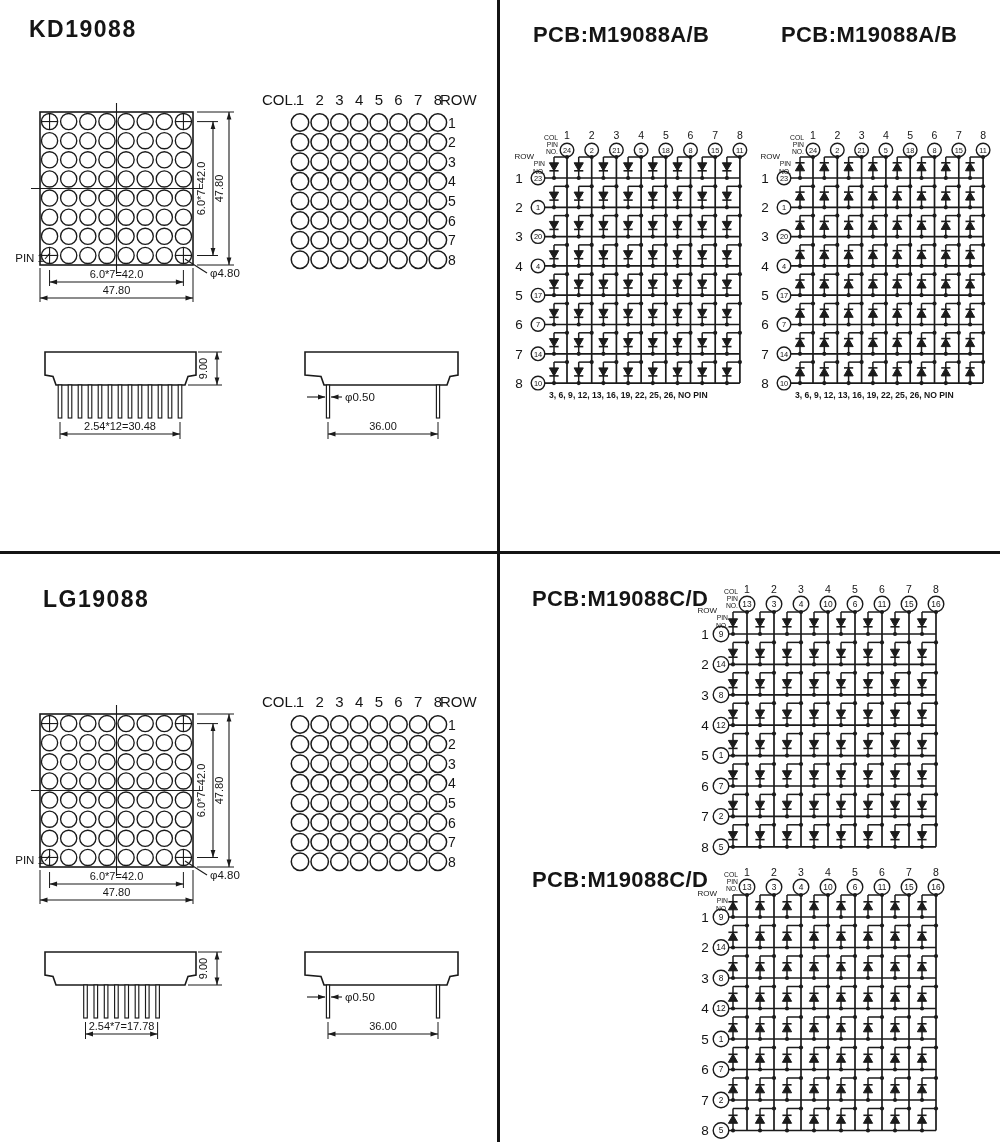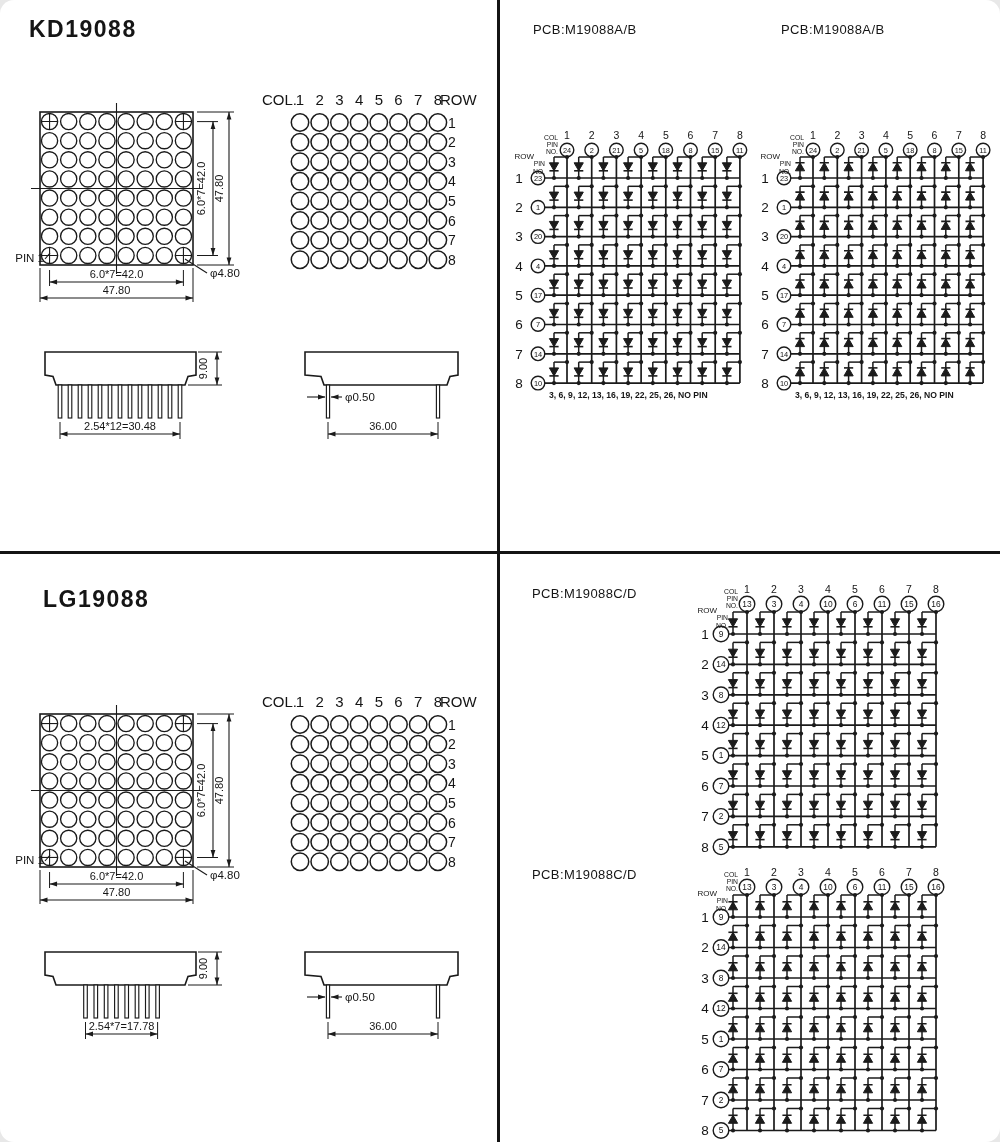--- a/index.html
+++ b/index.html
@@ -1,19 +1,19 @@
 <!DOCTYPE html>
 <html><head>
 <meta charset="utf-8">
 <style>
   html,body{margin:0;padding:0;background:#e8e8e8;}
   .page{position:relative;width:1000px;height:1142px;background:#ffffff;overflow:hidden;
-        font-family:"Liberation Sans",sans-serif;color:#151515;border-radius:14px;}
+        font-family:"Liberation Sans",sans-serif;color:#151515;}
   .sec-title{position:absolute;font-weight:bold;font-size:23px;letter-spacing:1.5px;white-space:nowrap;}
-  .pcb-title{position:absolute;font-size:13px;font-weight:400;letter-spacing:0.4px;white-space:nowrap;}
+  .pcb-title{position:absolute;font-size:22px;font-weight:700;letter-spacing:0.4px;white-space:nowrap;}
   .hdiv{position:absolute;left:0;top:551px;width:1000px;height:3px;background:#141414;}
   .vdiv{position:absolute;left:497px;top:0;width:3px;height:1142px;background:#141414;}
   svg{position:absolute;left:0;top:0;}
   svg text{font-family:"Liberation Sans",sans-serif;fill:#151515;}
 </style>
 </head>
 <body>
 
 <div class="page">
   <div class="hdiv"></div>

